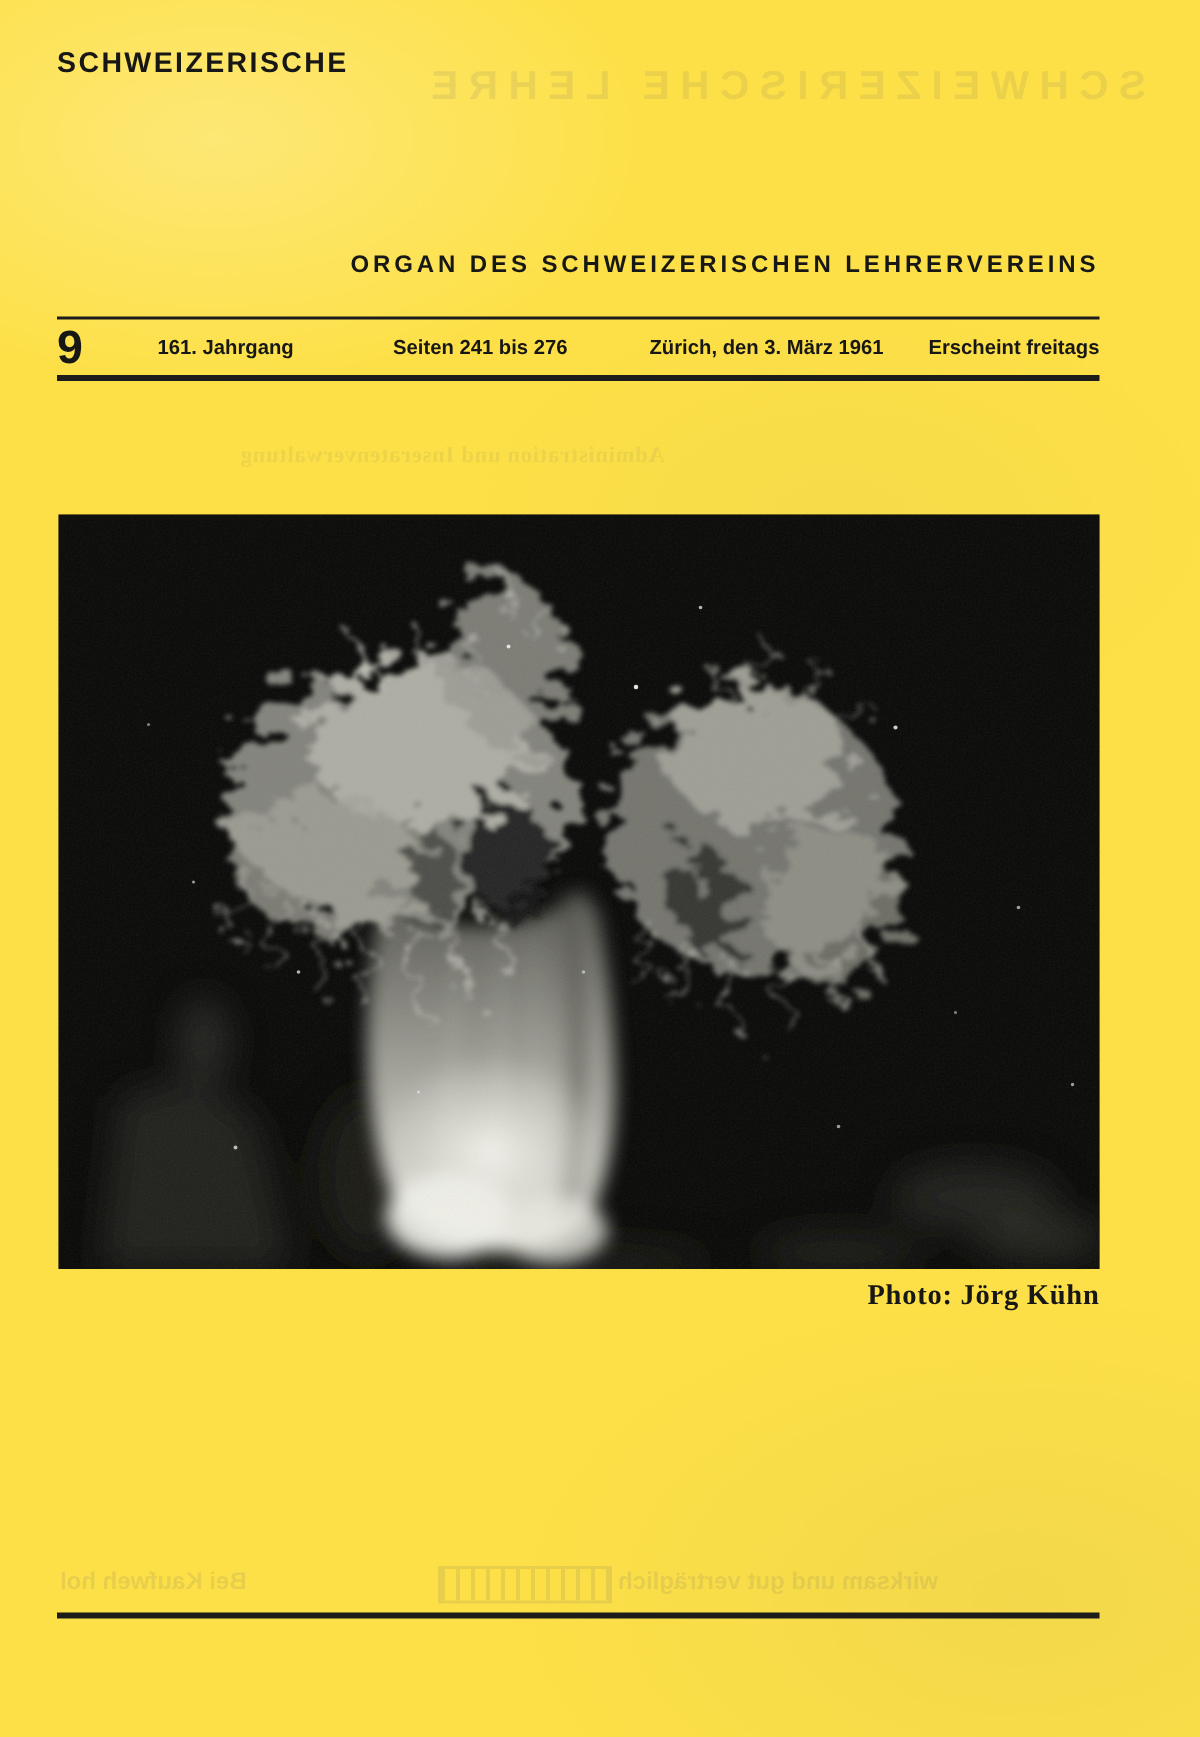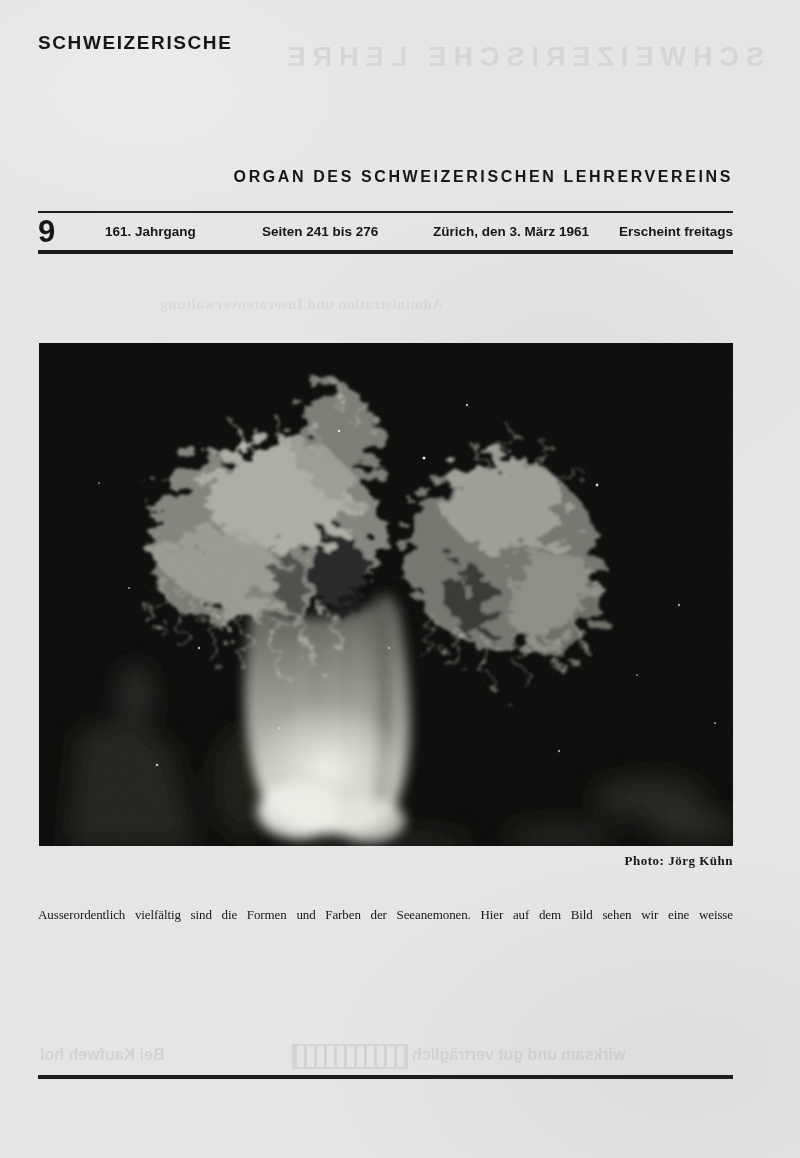--- a/index.html
+++ b/index.html
@@ -1,18 +1,18 @@
 <!DOCTYPE html>
 <html><head>
 <meta charset="utf-8">
 <style>
   html,body{margin:0;padding:0;background:#9a9a98;}
   .page{
     position:relative;width:800px;height:1158px;margin:0 auto;
-    background:#e5e5e5;overflow:hidden;
+    background:#fde047;overflow:hidden;
     font-family:"Liberation Sans",sans-serif;color:#171716;
   }
   
   .page::before{
     content:"";position:absolute;inset:0;pointer-events:none;
     background:
       radial-gradient(420px 240px at 18% 8%, rgba(255,255,255,.25), transparent 70%),
       radial-gradient(500px 300px at 85% 92%, rgba(120,118,112,.08), transparent 70%),
       radial-gradient(380px 220px at 70% 30%, rgba(120,118,112,.05), transparent 70%);
   }
@@ -43,21 +43,21 @@
   .issue-pages{left:262px;}
   .issue-dateline{left:433px;}
   .issue-frequency{right:67px;}
   .photo{
     position:absolute;left:39px;top:343px;width:694px;height:503px;
     background:#0b0b0a;overflow:hidden;
   }
   .photo svg{display:block;width:100%;height:100%;}
   .credit{
     position:absolute;right:67px;top:853px;
-    font-family:"Liberation Serif",serif;font-size:13px;font-weight:600;
+    font-family:"Liberation Serif",serif;font-size:19px;font-weight:600;
     letter-spacing:.5px;white-space:nowrap;
   }
   .caption{
     position:absolute;left:38px;right:67px;top:903px;
     font-family:"Liberation Serif",serif;font-size:13px;letter-spacing:-.1px;
     line-height:23.5px;
   }
   .caption .cap-line{text-align:justify;text-align-last:justify;}
   
   .ghost{position:absolute;color:#6e6e68;transform:scaleX(-1);white-space:nowrap;pointer-events:none;}
@@ -213,21 +213,20 @@
         <circle cx="520" cy="408" r="1.2" opacity="0.6"></circle>
       </g>
 
       <rect width="694" height="503" filter="url(#fGrain)" opacity="0.07"></rect>
     </svg>
   </div>
 
   <div class="credit">Photo: Jörg Kühn</div>
 
   <div class="caption">
-    <div class="cap-line">Ausserordentlich vielfältig sind die Formen und Farben der Seeanemonen. Hier auf dem Bild sehen wir eine weisse</div>
   </div>
 
   <div class="ghost ghost-bottom-left">Bei Kaufweh hol</div>
   <div class="ghost-box"></div>
   <div class="ghost ghost-bottom-right">wirksam und gut verträglich</div>
 
   <div class="rule rule-footer"></div>
 
 </div>
 

